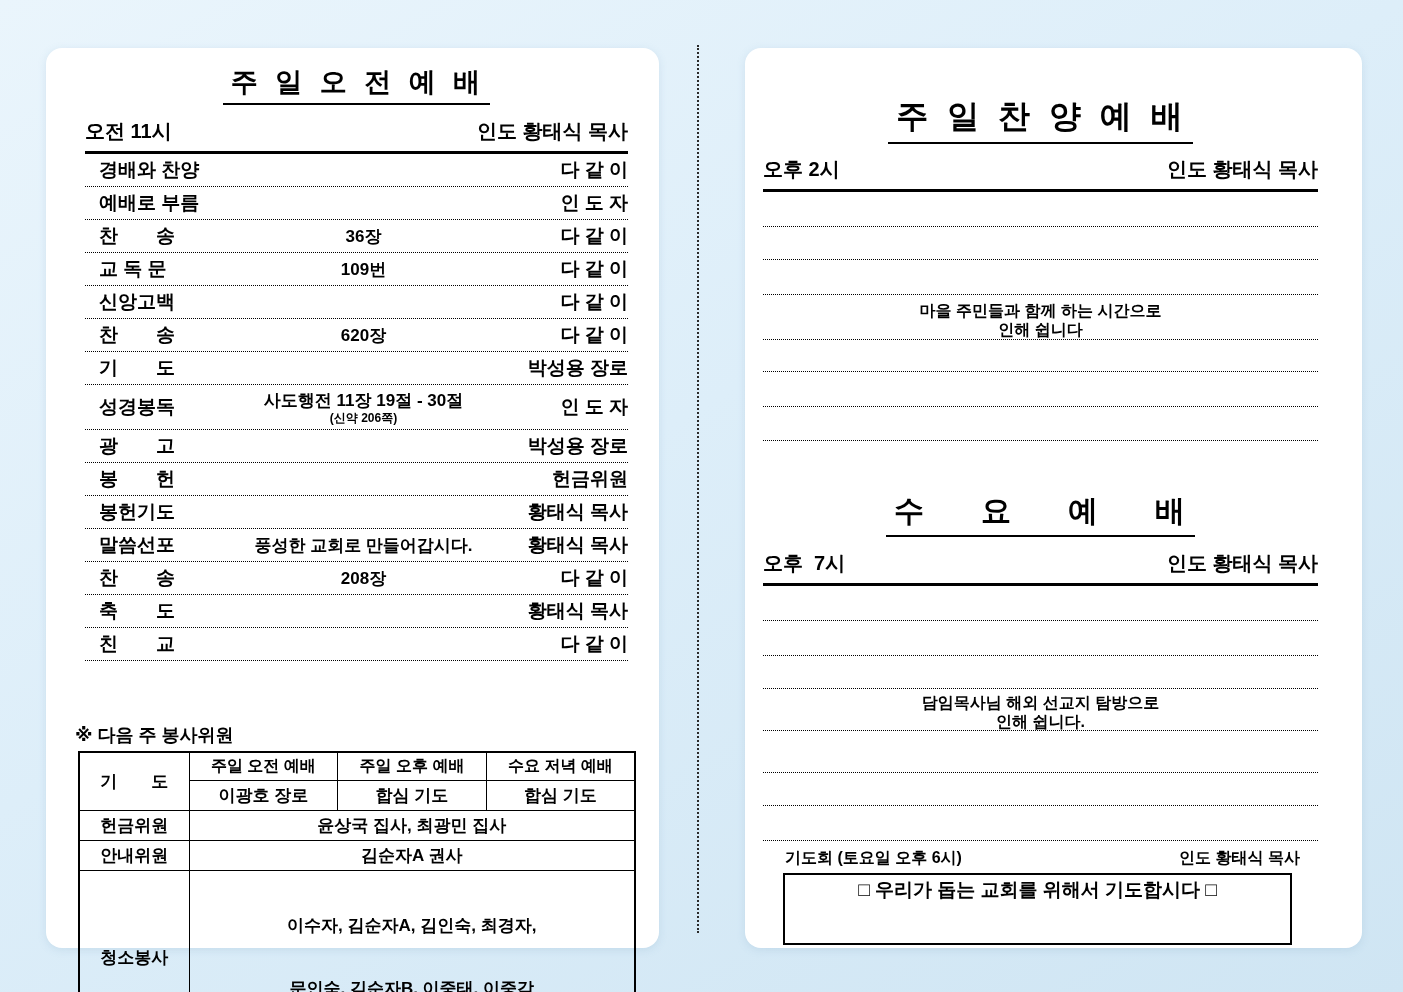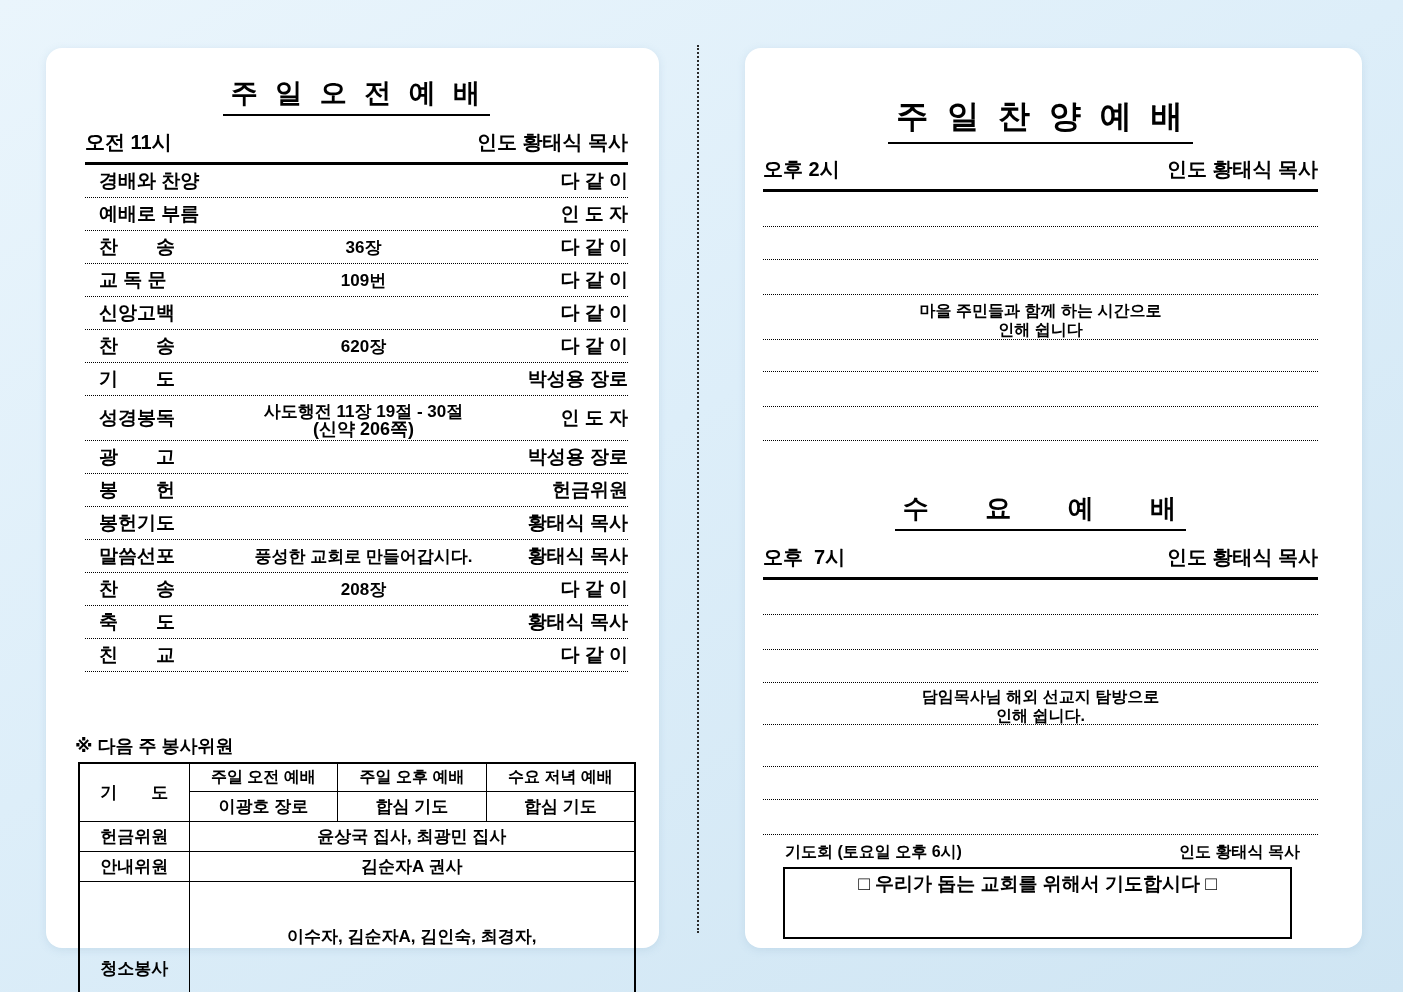--- a/index.html
+++ b/index.html
@@ -33,21 +33,21 @@
   }
   .svc-time { white-space:pre; }
   
   .wrow {
     display:flex; align-items:center; height:33px;
     border-bottom:1px dotted #000; font-size:19px;
   }
   .wrow.tall { height:45px; }
   .wlabel { width:166px; padding-left:14px; white-space:pre; }
   .wdetail { flex:1; text-align:center; font-size:17px; white-space:nowrap; }
-  .wdetail .wsub { display:block; font-size:18px; line-height:13px; }
+  .wdetail .wsub { display:block; font-size:12px; line-height:13px; }
   .wwho { width:152px; text-align:right; white-space:pre; }
   
   .committee-heading { margin:62px 0 4px -10px; font-size:18px; }
   table.ctable {
     border-collapse:collapse; width:558px; margin-left:-7px;
     font-size:16px; table-layout:fixed;
   }
   table.ctable, table.ctable td { border:1.5px solid #000; }
   table.ctable { border-width:2px; }
   table.ctable td { text-align:center; vertical-align:middle; padding:3px 4px; white-space:pre; }
@@ -69,21 +69,21 @@
   .pm-box {
     border:2px solid #000; height:72px; margin:4px 26px 0 20px;
     text-align:center; font-size:19px; padding-top:2px;
   }
 </style>
 </head>
 <body>
 
 <div class="card" id="left-card">
   <div class="content-l">
-    <div class="ptitle" style="margin-top:27px;text-decoration:underline;">
+    <div class="ptitle" style="margin-top:16px;text-decoration:underline;">
       <span>주 일 오 전 예 배</span>
     </div>
     <div class="svc-header" style="margin-top:13px;">
       <span class="svc-time">오전 11시</span>
       <span>인도 황태식 목사</span>
     </div>
 
     <div class="wrow">
       <span class="wlabel">경배와 찬양</span>
       <span class="wdetail"></span>
@@ -210,21 +210,21 @@
     <div class="rline" style="height:35px;"></div>
     <div class="noteblock" style="height:45px;">
       <div>마을 주민들과 함께 하는 시간으로</div>
       <div>인해 쉽니다</div>
     </div>
     <div class="rline" style="height:32px;"></div>
     <div class="rline" style="height:35px;"></div>
     <div class="rline" style="height:34px;"></div>
 
     <div class="ptitle" style="margin-top:50px;">
-      <span style="font-size:26px; word-spacing:18px;">수  요  예  배</span>
+      <span style="font-size:30px; word-spacing:18px;font-family:Liberation Serif, serif;">수  요  예  배</span>
     </div>
     <div class="svc-header" style="margin-top:13px;">
       <span class="svc-time">오후  7시</span>
       <span>인도 황태식 목사</span>
     </div>
     <div class="rline" style="height:35px;"></div>
     <div class="rline" style="height:35px;"></div>
     <div class="rline" style="height:33px;"></div>
     <div class="noteblock" style="height:42px; padding-top:4px;">
       <div>담임목사님 해외 선교지 탐방으로</div>

